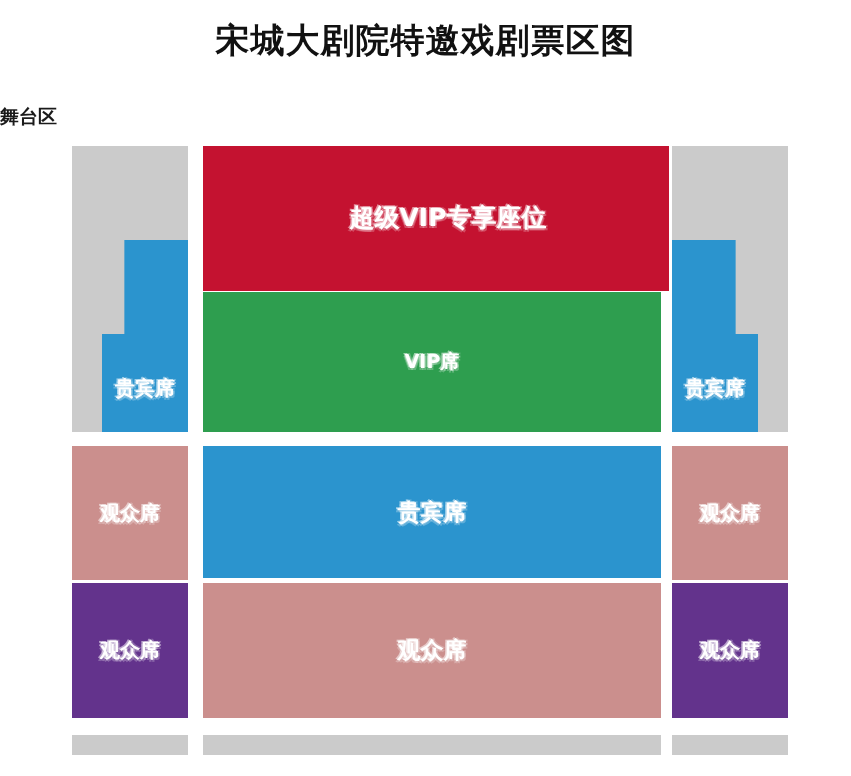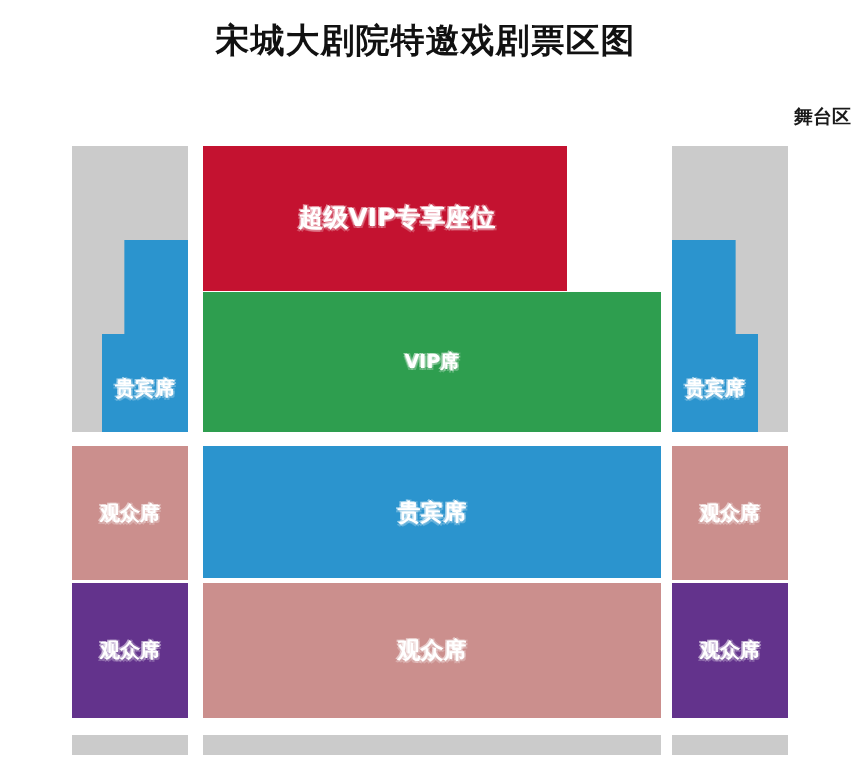--- a/index.html
+++ b/index.html
@@ -28,21 +28,21 @@
     color: #111111;
     letter-spacing: 1px;
     line-height: 1.2;
   }
 
   
   .stage-label {
     position: absolute;
     left: 0; top: 104px;
     width: 851px;
-    text-align: right;
+    text-align: left;
     font-size: 19px;
     font-weight: bold;
     color: #1a1a1a;
   }
 
   
   .blk {
     position: absolute;
     display: flex;
     align-items: center;
@@ -99,21 +99,21 @@
   <div class="stage-label">舞台区</div>
 
   <div class="gray-frame" style="left:72px; top:146px; width:116px; height:286px; background:#CBCBCB;"></div>
 
   <div class="step-left" style="left:102px; top:240px; width:86px; height:192px; background:#2B94CE;"></div>
 
   <div class="step-label" style="left:102px; top:364px; width:86px; height:48px; font-size:20px;">
     <span class="seat-txt">贵宾席</span>
   </div>
 
-  <div class="blk" style="left:203px; top:146px; width:364px; height:145px; background:#C41230; font-size:25px;padding-left:24px;">
+  <div class="blk" style="left:203px; top:146px; width:466px; height:145px; background:#C41230; font-size:25px;padding-left:24px;">
     <span class="seat-txt">超级VIP专享座位</span>
   </div>
 
   <div class="blk" style="left:203px; top:292px; width:458px; height:140px; background:#2E9E4F; font-size:19px;">
     <span class="seat-txt">VIP席</span>
   </div>
 
   <div class="gray-frame" style="left:672px; top:146px; width:116px; height:286px; background:#CBCBCB;"></div>
 
   <div class="step-right" style="left:672px; top:240px; width:86px; height:192px; background:#2B94CE;"></div>

